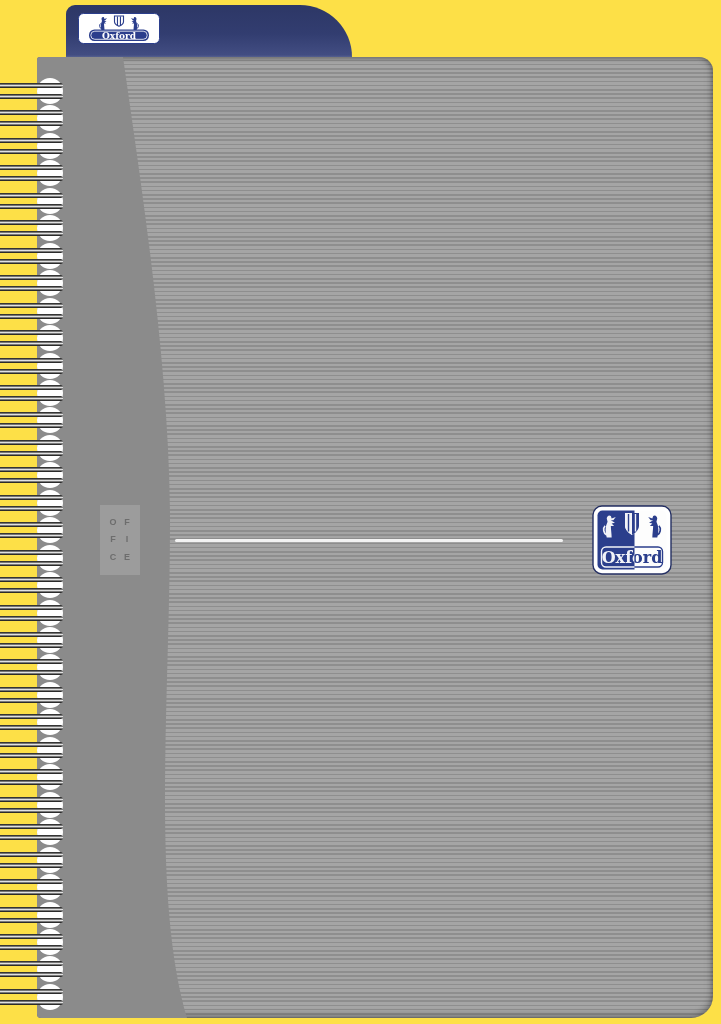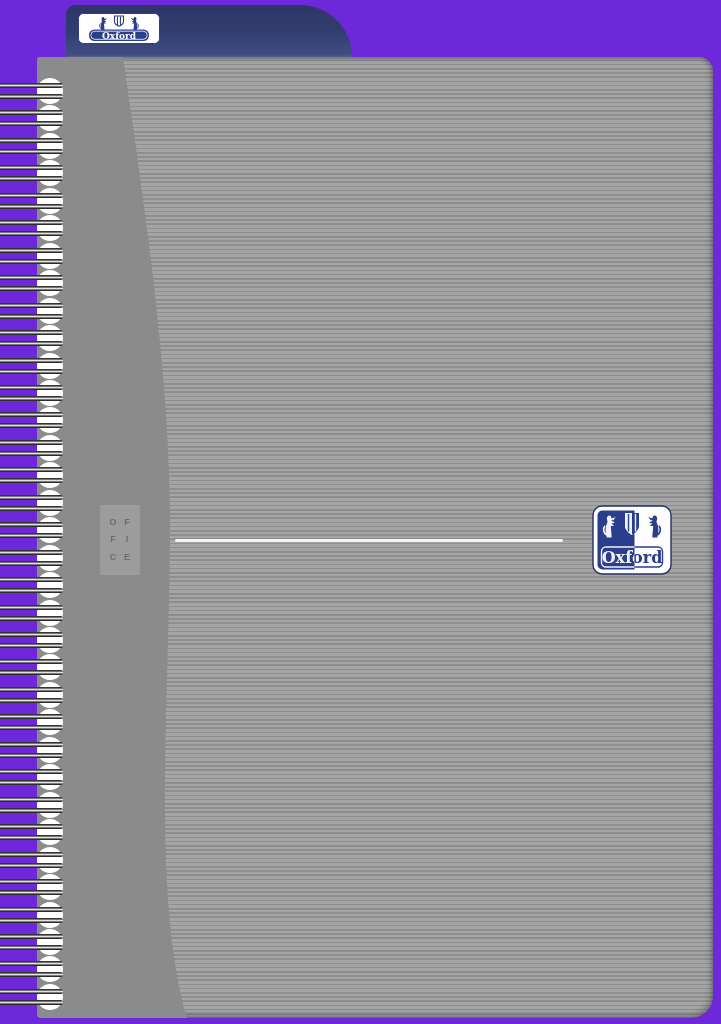--- a/index.html
+++ b/index.html
@@ -1,17 +1,17 @@
 <!DOCTYPE html>
 <html><head>
 <meta charset="utf-8">
 <style>
   html,body{margin:0;padding:0;background:#ffffff;}
   .stage{
-    position:relative;width:721px;height:1024px;background:#6d28d9;overflow:hidden;
+    position:relative;width:721px;height:1024px;background:#fde047;overflow:hidden;
     font-family:"Liberation Sans",sans-serif;
   }
   
   .tab{
     position:absolute;left:66px;top:5px;width:286px;height:52px;
     background:linear-gradient(180deg,#2d3766 0%,#323d70 55%,#424d82 96%,#55608f 100%);
     border-radius:10px 58px 0 0;
   }
   .tab-logo{position:absolute;left:12px;top:8px;width:82px;height:31px;}
   

